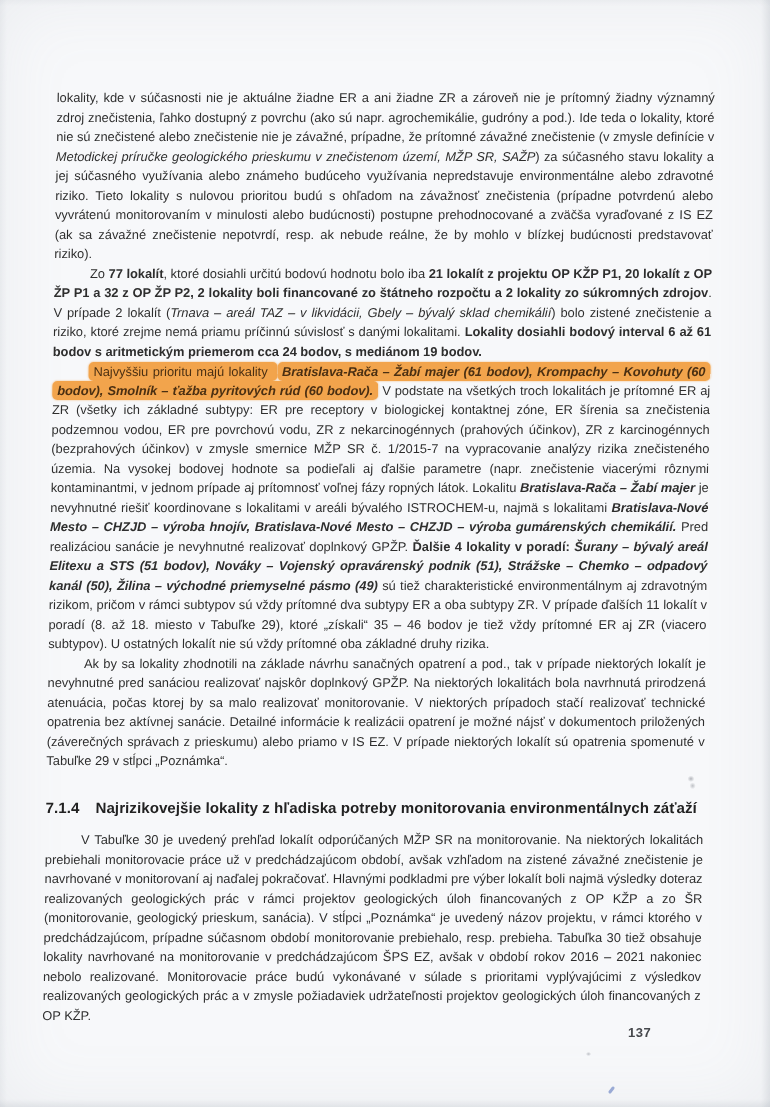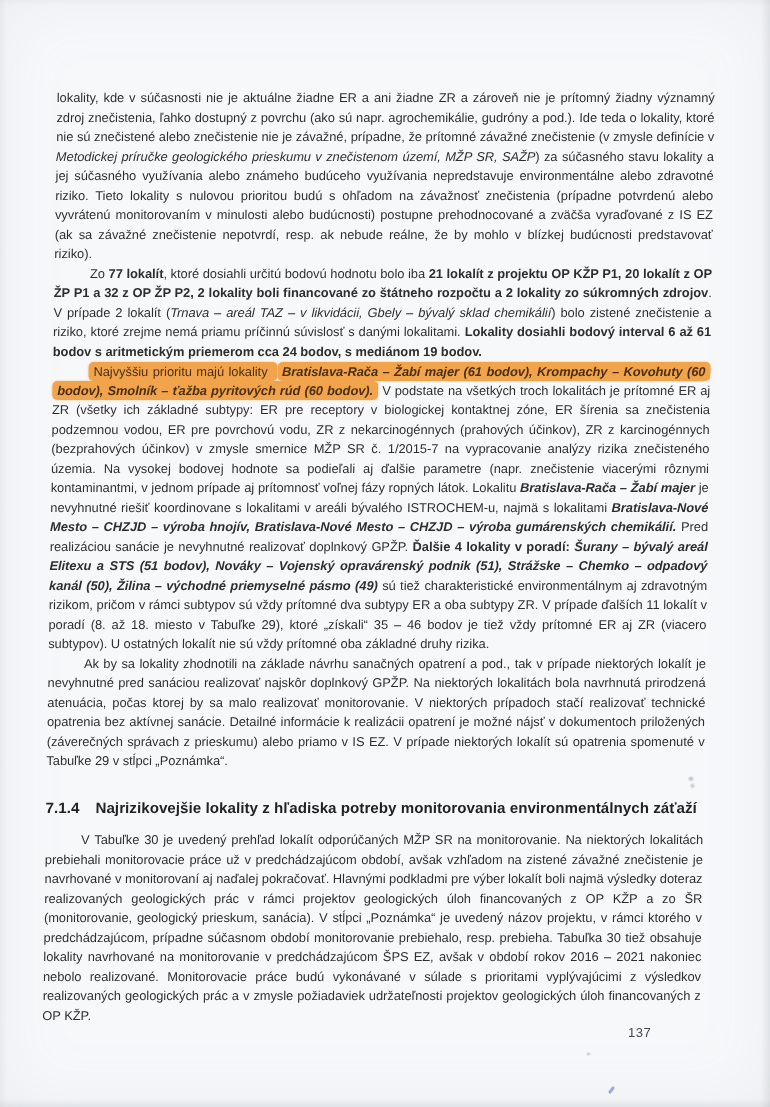--- a/index.html
+++ b/index.html
@@ -48,20 +48,21 @@
     display: flex; align-items: baseline;
     margin: 27px 0 13px 0;
     font-size: 15px; font-weight: bold; color: #222;
     letter-spacing: 0.1px;
   }
   .section-heading .num { margin-right: 16px; }
   .page-number {
     position: absolute; left: 628px; top: 1025px;
     font-size: 13px; color: #46484c; letter-spacing: 0.5px;
     z-index: 6;
+    font-weight: bold;
   }
   .smudge {
     position: absolute; left: 686px; top: 775px; width: 11px; height: 15px;
     z-index: 6; opacity: 0.75; pointer-events: none;
     background:
       radial-gradient(ellipse 45% 30% at 45% 25%, rgba(95,100,110,0.60), rgba(95,100,110,0) 70%),
       radial-gradient(ellipse 40% 32% at 60% 72%, rgba(95,100,110,0.50), rgba(95,100,110,0) 70%);
   }
   .ink-speck {
     position: absolute; left: 610px; top: 1086px; width: 3px; height: 8px;

